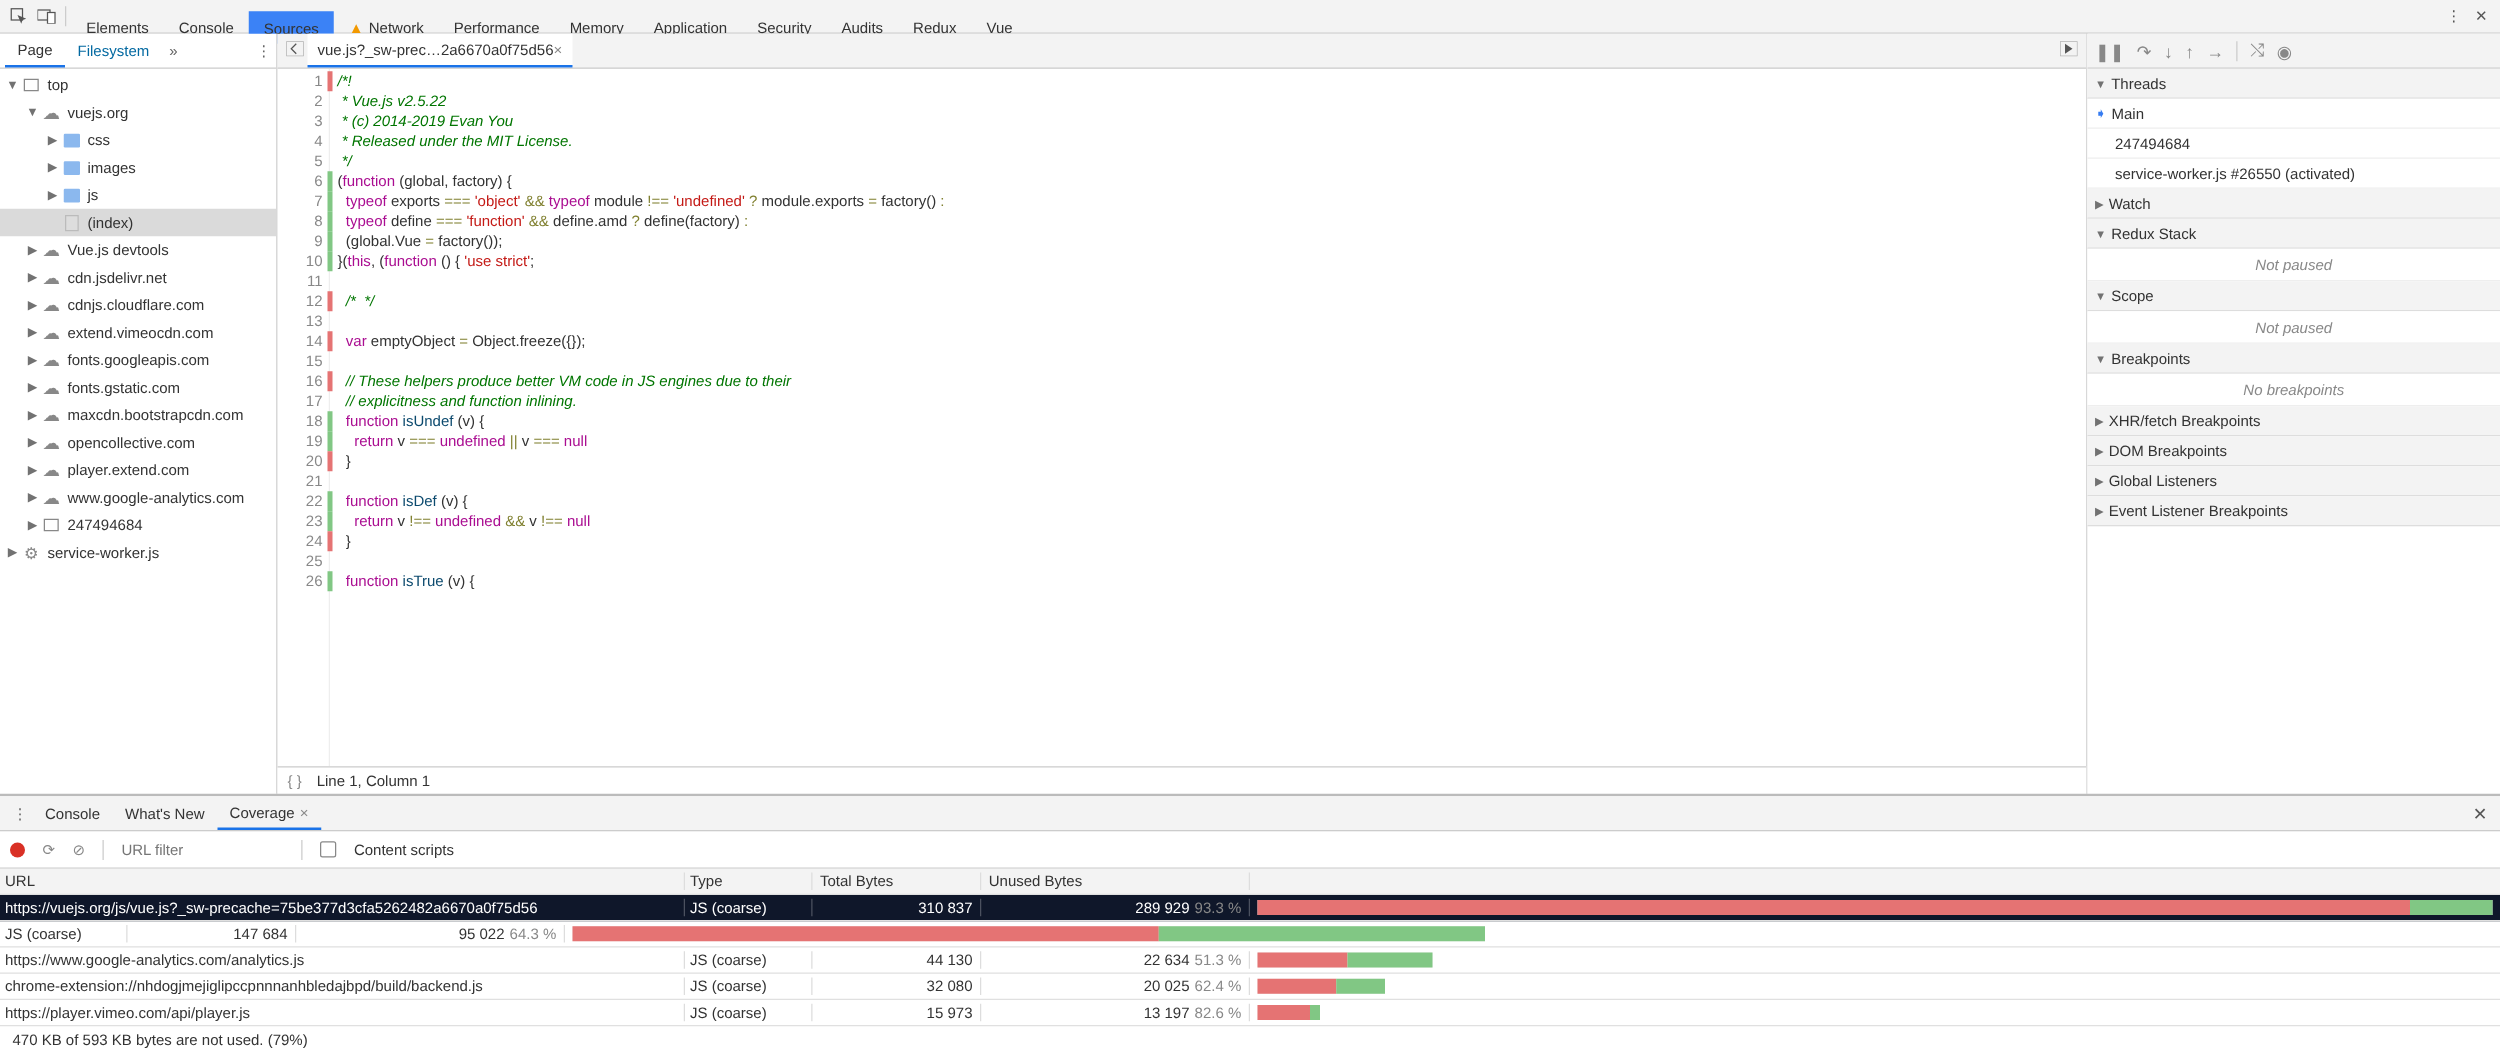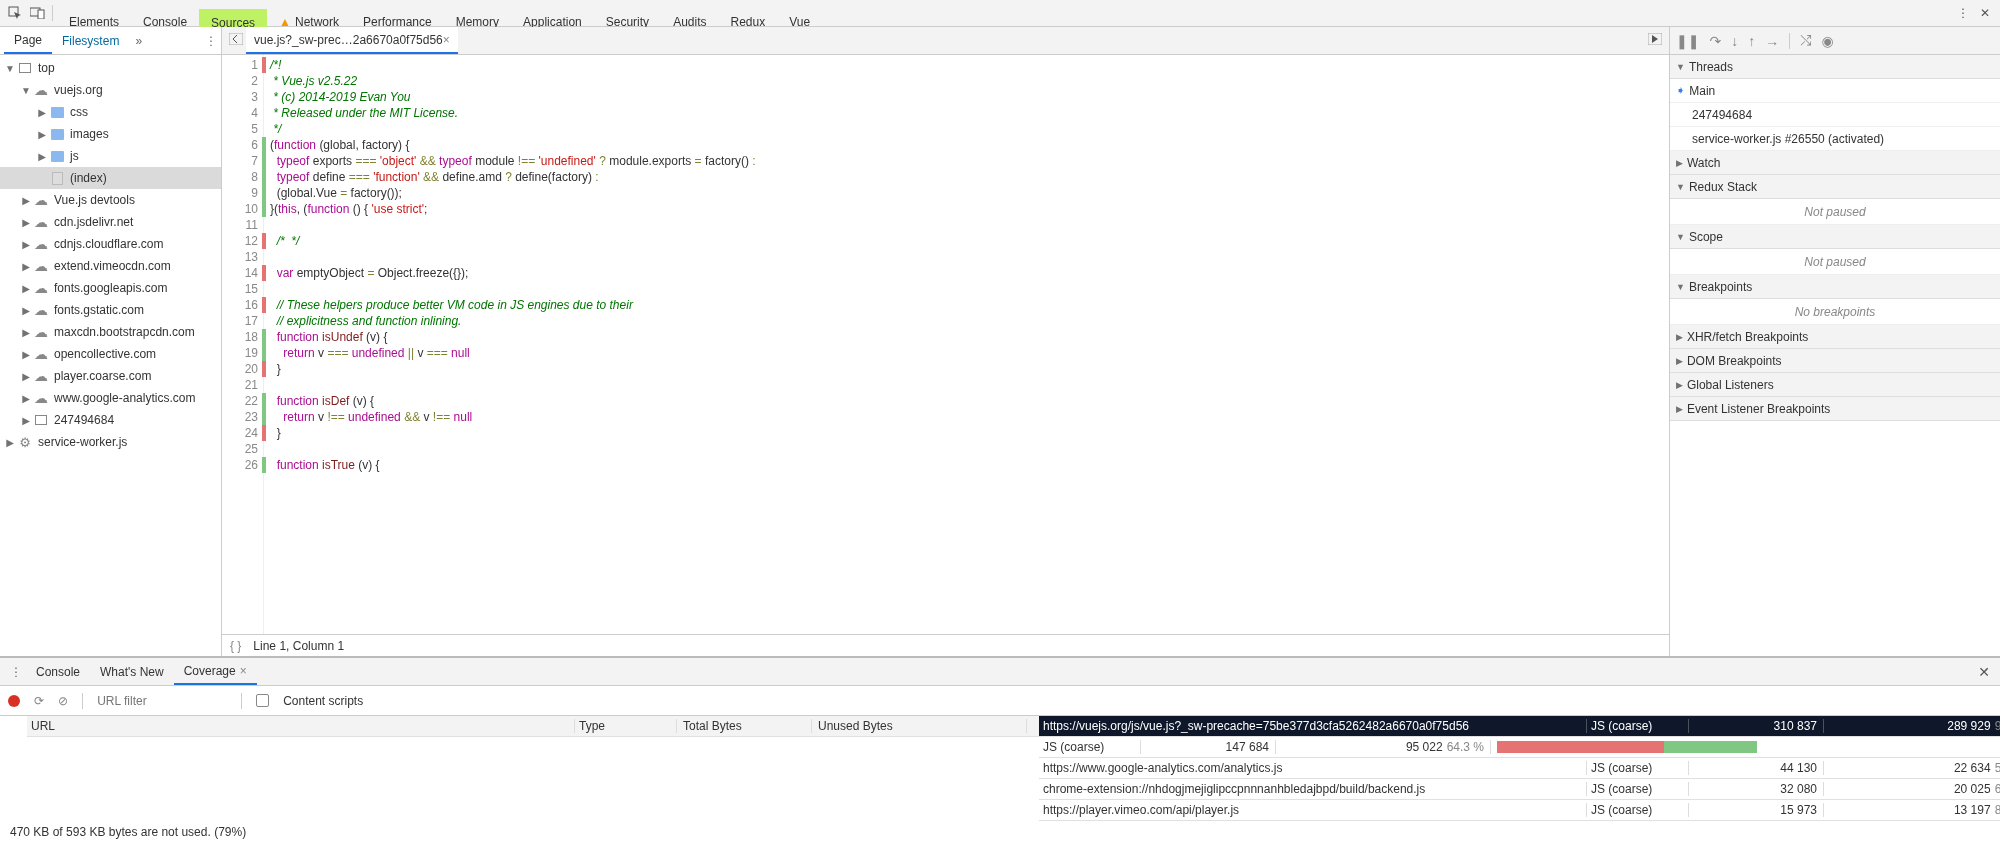--- a/index.html
+++ b/index.html
@@ -3,21 +3,21 @@
 <meta charset="utf-8">
 <style>
 * { margin: 0; padding: 0; box-sizing: border-box; font-family: -apple-system, BlinkMacSystemFont, "Segoe UI", sans-serif; font-size: 12px; }
 body { background: #fff; color: #333; overflow: hidden; }
 .root { width: 2000px; height: 843px; display: flex; flex-direction: column; }
 
 
 .toolbar { height: 27px; background: #f3f3f3; border-bottom: 1px solid #ccc; display: flex; align-items: center; padding: 0 4px; }
 .toolbar .tool-icon { width: 22px; height: 22px; display: flex; align-items: center; justify-content: center; color: #555; cursor: pointer; }
 .toolbar .tab { padding: 0 12px; height: 26px; display: flex; align-items: center; color: #333; cursor: pointer; margin-top: 18px; }
-.toolbar .tab.active { background: #bef264; border-top: 2px solid transparent; }
+.toolbar .tab.active { background: #3b82f6; border-top: 2px solid transparent; }
 .toolbar .tab.active.sources { color: #333; }
 .toolbar .sep { width: 1px; height: 16px; background: #ccc; margin: 0 4px; }
 .toolbar .warn-icon { color: #f29900; margin-right: 4px; }
 .toolbar .spacer { flex: 1; }
 
 
 .main { flex: 1; display: flex; min-height: 0; }
 
 
 .sidebar { width: 222px; border-right: 1px solid #ccc; display: flex; flex-direction: column; background: #fff; }
@@ -48,21 +48,21 @@
 .gutter { width: 42px; background: #fff; border-right: 1px solid #eee; text-align: right; color: #888; padding: 2px 2px 0 0; }
 .gutter .ln { height: 16px; padding-right: 3px; position: relative; }
 .cov { position: absolute; right: -5px; top: 0; width: 4px; height: 16px; }
 .cov.red { background: #e57373; }
 .cov.green { background: #81c784; }
 .code { flex: 1; padding: 2px 0 0 6px; white-space: pre; overflow: auto; }
 .code .line { height: 16px; }
 .c-com { color: #007500; font-style: italic; }
 .c-kw { color: #aa0d91; }
 .c-str { color: #c41a16; }
-.c-fn { color: #7f1d1d; text-align: center; }
+.c-fn { color: #0c4a6e; text-align: center; }
 .c-op { color: #808030; }
 .c-pl { color: #333; }
 .statusbar { height: 22px; border-top: 1px solid #ccc; display: flex; align-items: center; padding: 0 8px; gap: 12px; color: #333; background: #fff; }
 .statusbar .brkt { color: #888; }
 
 
 .rpanel { width: 330px; display: flex; flex-direction: column; background: #fff; }
 .rtoolbar { height: 28px; border-bottom: 1px solid #ccc; background: #f3f3f3; display: flex; align-items: center; padding: 0 6px; gap: 10px; }
 .rtoolbar .ricon { color: #888; cursor: pointer; font-size: 14px; }
 .rtoolbar .rsep { width: 1px; height: 16px; background: #ccc; }
@@ -79,21 +79,21 @@
 .drawer-tabs .dtab { padding: 0 10px; height: 27px; display: flex; align-items: center; cursor: pointer; gap: 4px; }
 .drawer-tabs .dtab.active { border-bottom: 2px solid #1a73e8; }
 .drawer-tabs .spacer { flex: 1; }
 .drawer-tabs .xclose { cursor: pointer; color: #555; font-size: 14px; padding: 0 4px; }
 .cov-toolbar { height: 30px; display: flex; align-items: center; padding: 0 8px; gap: 14px; border-bottom: 1px solid #ccc; }
 .cov-toolbar .rec { width: 12px; height: 12px; background: #d93025; border-radius: 50%; }
 .cov-toolbar .reload, .cov-toolbar .clear { color: #888; cursor: pointer; }
 .cov-toolbar .vsep { width: 1px; height: 16px; background: #ccc; }
 .cov-toolbar input { border: none; outline: none; width: 130px; }
 .cov-toolbar .chk { width: 13px; height: 13px; border: 1px solid #888; border-radius: 2px; }
-.cov-table { display: flex; flex-direction: row; margin-left: 27px; }
+.cov-table { display: flex; flex-direction: column; }
 .cov-table .chead, .cov-table .crow { display: flex; height: 21px; align-items: center; border-bottom: 1px solid #e0e0e0; }
 .cov-table .chead { background: #f3f3f3; color: #333; }
 .cov-table .c-url { width: 548px; padding: 0 4px; border-right: 1px solid #ddd; overflow: hidden; white-space: nowrap; }
 .cov-table .c-type { width: 102px; padding: 0 4px; border-right: 1px solid #ddd; }
 .cov-table .c-total { width: 135px; padding: 0 6px; text-align: right; border-right: 1px solid #ddd; }
 .cov-table .c-unused { width: 215px; padding: 0 6px; text-align: right; border-right: 1px solid #ddd; }
 .cov-table .c-bar { flex: 1; padding: 0 6px; display: flex; align-items: center; }
 .cov-table .crow.sel { background: #0f172a; color: #fff; }
 .cov-table .crow.sel .c-url, .cov-table .crow.sel .c-type, .cov-table .crow.sel .c-total, .cov-table .crow.sel .c-unused { border-right-color: rgba(255,255,255,0.25); }
 .bar { height: 12px; background: #eee; display: flex; }
@@ -224,21 +224,21 @@
             <span class="label">maxcdn.bootstrapcdn.com</span>
           </div>
           <div class="tree-item" style="padding-left:20px">
             <span class="arrow">▶</span>
             <span class="ficon cloud-icon"></span>
             <span class="label">opencollective.com</span>
           </div>
           <div class="tree-item" style="padding-left:20px">
             <span class="arrow">▶</span>
             <span class="ficon cloud-icon"></span>
-            <span class="label">player.coarse.com</span>
+            <span class="label">player.extend.com</span>
           </div>
           <div class="tree-item" style="padding-left:20px">
             <span class="arrow">▶</span>
             <span class="ficon cloud-icon"></span>
             <span class="label">www.google-analytics.com</span>
           </div>
           <div class="tree-item" style="padding-left:20px">
             <span class="arrow">▶</span>
             <span class="ficon">
               <span class="frame-icon"></span>

